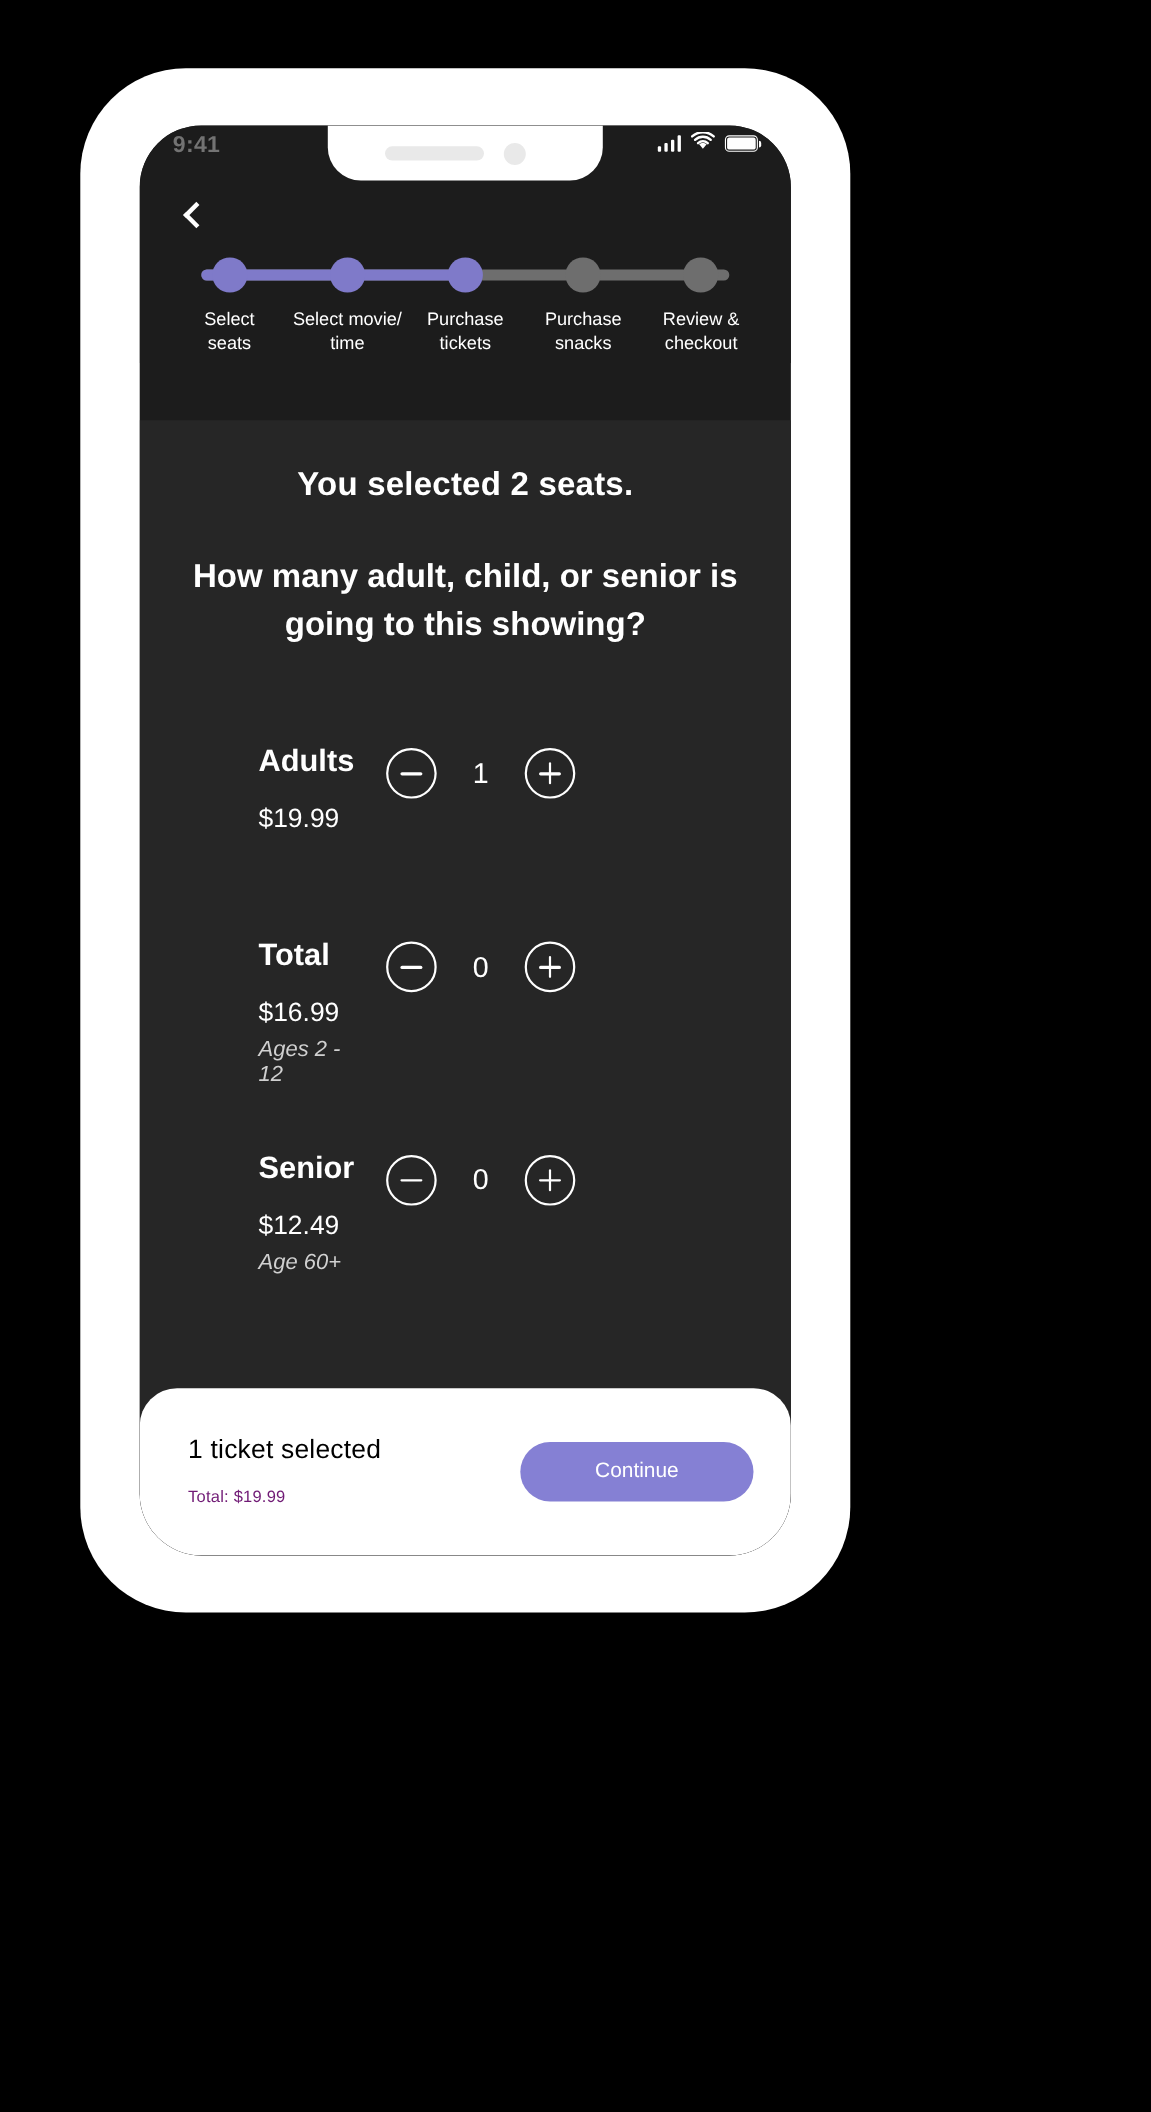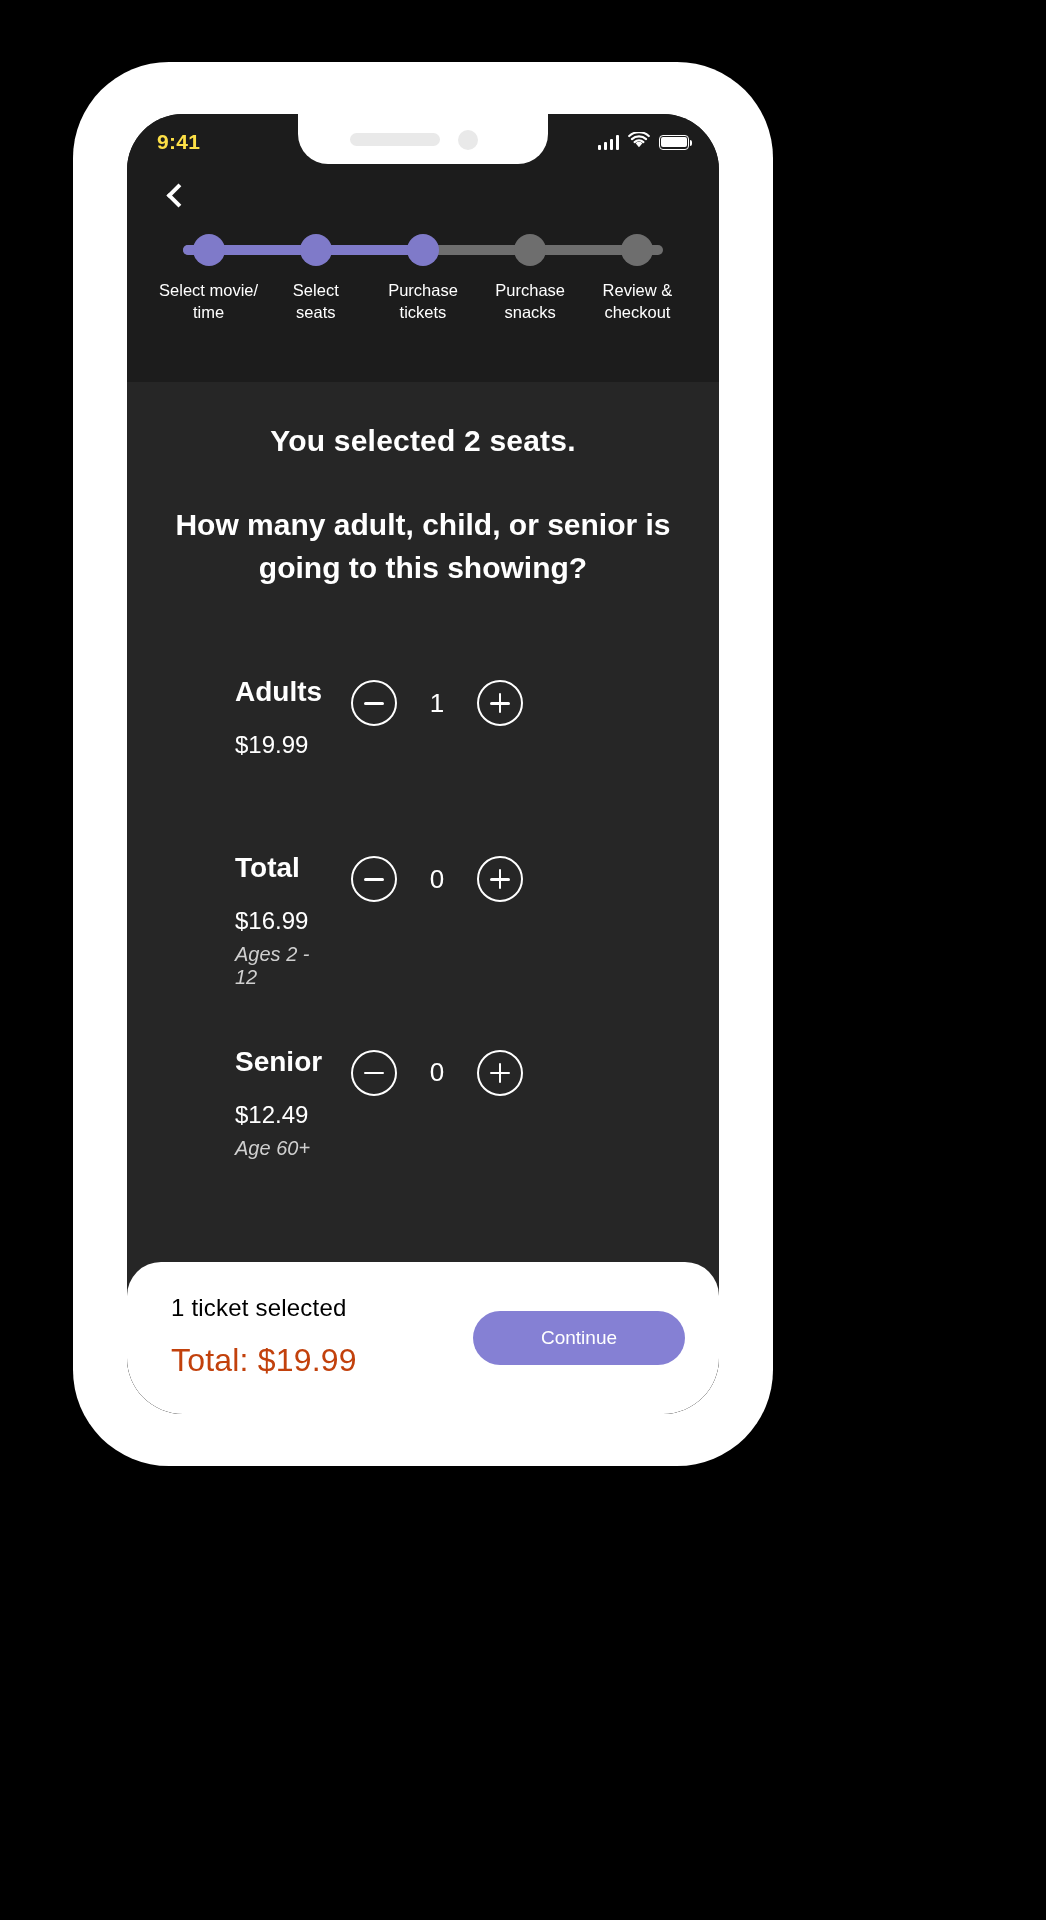--- a/index.html
+++ b/index.html
@@ -51,24 +51,24 @@
     left:160px; top:16px;
     width:20px; height:20px;
     border-radius:50%;
     background:#e9e9e9;
   }
 
   
   #status-bar{
     position:absolute; top:0; left:0;
     width:100%; height:50px;
-    display:flex; align-items:center;
+    display:flex; align-items:flex-start;
     justify-content:space-between;
     padding:0 30px;
-    color:#fde047;
+    color:#737373;
     z-index:20;
   }
   #status-time{
     font-size:21px; font-weight:600;
     letter-spacing:0.3px;
     margin-top:6px;
   }
   #status-icons{
     display:flex; align-items:center; gap:9px;
     margin-top:6px;
@@ -272,22 +272,22 @@
     padding:0 34px 0 44px;
     z-index:15;
   }
   #summary{ padding-bottom:4px; }
   #summary-tickets{
     color:#000000;
     font-size:24px;
     letter-spacing:0.2px;
   }
   #summary-total{
-    color:#c2410c;
-    font-size:32px;
+    color:#701a75;
+    font-size:15px;
     margin-top:20px;
     letter-spacing:0.2px;
   }
   #continue-button{
     background:#8580d4;
     color:#ffffff;
     font-size:19px;
     font-weight:500;
     border:none;
     border-radius:34px;
@@ -333,27 +333,27 @@
       <div id="back-button">
         <div id="back-chevron"></div>
       </div>
 
       <div id="stepper">
         <div id="stepper-track"></div>
         <div id="stepper-track-fill"></div>
         <div id="stepper-nodes">
           <div class="step done">
             <div class="step-dot"></div>
+            <div class="step-label">Select
+seats</div>
+          </div>
+          <div class="step done">
+            <div class="step-dot"></div>
             <div class="step-label">Select movie/
 time</div>
-          </div>
-          <div class="step done">
-            <div class="step-dot"></div>
-            <div class="step-label">Select
-seats</div>
           </div>
           <div class="step done">
             <div class="step-dot"></div>
             <div class="step-label">Purchase
 tickets</div>
           </div>
           <div class="step">
             <div class="step-dot"></div>
             <div class="step-label">Purchase
 snacks</div>

